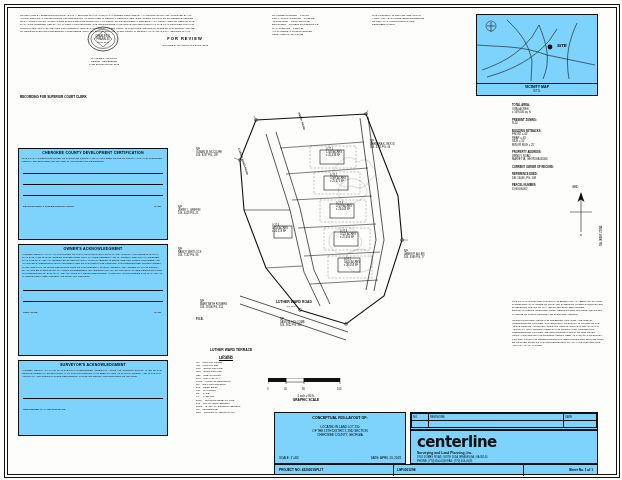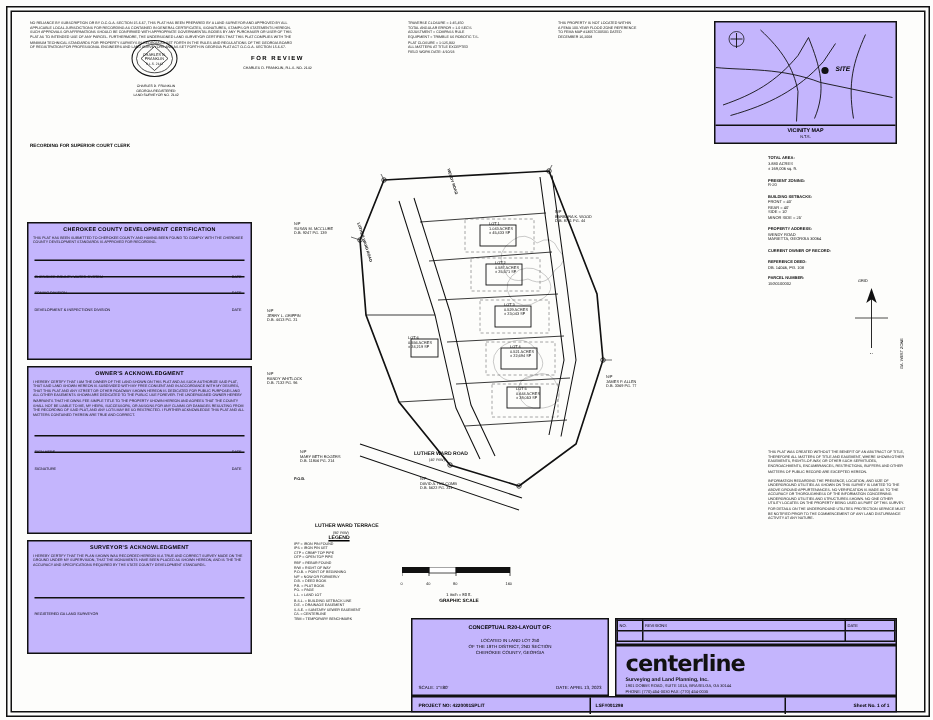--- a/index.html
+++ b/index.html
@@ -1,20 +1,20 @@
 <!DOCTYPE html>
 <html><head>
 <meta charset="utf-8">
 <style>
   html,body{margin:0;padding:0;background:#ffffff;}
   body{width:622px;height:480px;overflow:hidden;font-family:"Liberation Sans",sans-serif;}
   #sheet{position:relative;width:622px;height:480px;background:#fdfdfb;}
   .border-outer{position:absolute;left:4px;top:4px;width:614px;height:472px;border:1px solid #111;}
   .border-inner{position:absolute;left:7px;top:7px;width:608px;height:466px;border:1px solid #111;}
-  .blk{position:absolute;border:1px solid #111;background:#c4b5fd;box-sizing:border-box;}
+  .blk{position:absolute;border:1px solid #111;background:#7dd3fc;box-sizing:border-box;}
   .hd{font-size:3.6px;font-weight:bold;text-align:center;letter-spacing:.2px;}
   .pad{padding:2px 3px;}
   .vline{position:absolute;background:#111;width:1px;}
   .tiny{font-size:2.7px;line-height:1.3;color:#111;}
   .tiny2{font-size:2.4px;line-height:1.3;color:#111;}
   .lbl{position:absolute;font-size:2.6px;color:#111;white-space:nowrap;}
   svg{display:block;}
   .cl-logo{font-size:15px;font-weight:bold;letter-spacing:-0.6px;color:#111;font-family:"DejaVu Sans",sans-serif;}
   .cl-sub{font-size:3.4px;color:#111;line-height:1.45;}
   table.grid{border-collapse:collapse;width:100%;}

